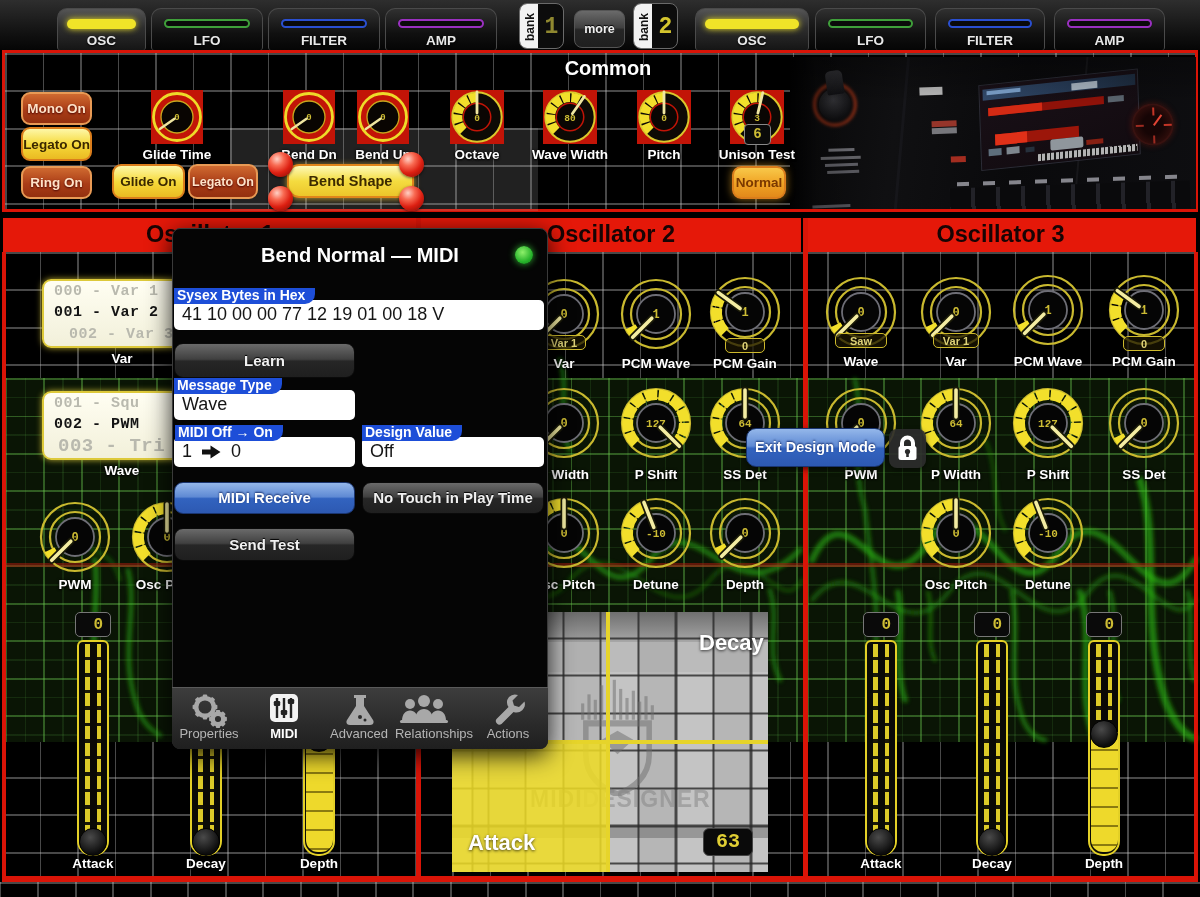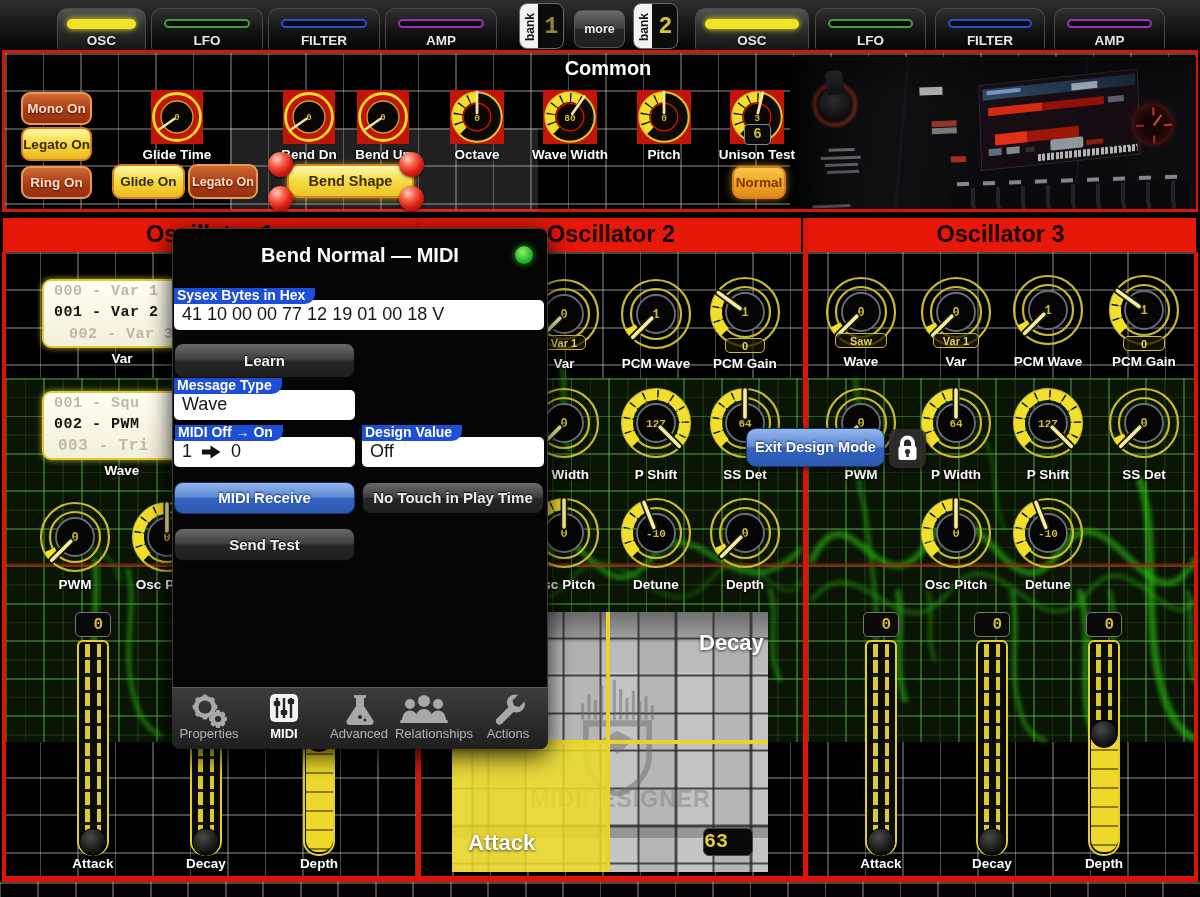--- a/index.html
+++ b/index.html
@@ -231,21 +231,21 @@
 <div class="abs" style="left:803px;top:218px;width:4.5px;height:664px;background:#da1407"></div>
 <div style="position:absolute;left:42px;top:279px;width:160px;height:69px;background:linear-gradient(180deg,#fffef2,#f2f0da);border:2.5px solid #ddc93a;border-radius:9px;box-shadow:0 0 6px rgba(230,210,60,.8);overflow:hidden;box-sizing:border-box">
     <div style="height:21.3px;font-family:'Liberation Mono',monospace;font-size:15px;font-weight:bold;color:#b9b9ae;line-height:21.3px;padding-left:10px;letter-spacing:0.5px">000 - Var 1</div>
     <div style="height:21.3px;font-family:'Liberation Mono',monospace;font-size:15px;font-weight:bold;color:#141414;line-height:21.3px;padding-left:10px;letter-spacing:0.5px">001 - Var 2</div>
     <div style="height:21.3px;font-family:Liberation Mono, monospace;font-size:15px;font-weight:bold;color:#b9b9ae;line-height:21.3px;padding-left:25px;letter-spacing:0.5px">002 - Var 3</div>
   </div>
 <div style="position:absolute;left:82px;top:351px;width:80px;text-align:center;font-weight:bold;font-size:13.5px;color:#fff;text-shadow:0 1px 2px #000,0 0 3px #000">Var</div>
 <div style="position:absolute;left:42px;top:391px;width:160px;height:69px;background:linear-gradient(180deg,#fffef2,#f2f0da);border:2.5px solid #ddc93a;border-radius:9px;box-shadow:0 0 6px rgba(230,210,60,.8);overflow:hidden;box-sizing:border-box">
     <div style="height:21.3px;font-family:'Liberation Mono',monospace;font-size:15px;font-weight:bold;color:#b9b9ae;line-height:21.3px;padding-left:10px;letter-spacing:0.5px">001 - Squ</div>
     <div style="height:21.3px;font-family:'Liberation Mono',monospace;font-size:15px;font-weight:bold;color:#141414;line-height:21.3px;padding-left:10px;letter-spacing:0.5px">002 - PWM</div>
-    <div style="height:21.3px;font-family:'Liberation Mono',monospace;font-size:16px;font-weight:bold;color:#b9b9ae;line-height:21.3px;padding-left:14px;letter-spacing:0.5px">003 - Tri</div>
+    <div style="height:21.3px;font-family:'Liberation Mono',monospace;font-size:19px;font-weight:bold;color:#b9b9ae;line-height:21.3px;padding-left:14px;letter-spacing:0.5px">003 - Tri</div>
   </div>
 <div style="position:absolute;left:82px;top:463px;width:80px;text-align:center;font-weight:bold;font-size:13.5px;color:#fff;text-shadow:0 1px 2px #000,0 0 3px #000">Wave</div>
 <svg style="position:absolute;left:33px;top:495px" width="84" height="84" viewBox="0 0 84 84">
     <circle cx="42" cy="42" r="34" fill="none" stroke="#c9b92f" stroke-width="2.2"></circle>
     <circle cx="42" cy="42" r="25" fill="none" stroke="#c9b92f" stroke-width="2.2"></circle>
     <path d="M 21.8 62.2 A 28.5 28.5 0 0 1 16.6 54.9" fill="none" stroke="#f2df2b" stroke-width="11"></path>
     <circle cx="42" cy="42" r="19" fill="#050505" stroke="#6e6e76" stroke-width="1.8"></circle>
     <text x="42" y="46" font-family="Liberation Mono, monospace" font-weight="bold" font-size="12" fill="#cdbc34" text-anchor="middle">0</text>
     <line x1="37.8" y1="46.2" x2="18.7" y2="65.3" stroke="#1a1a08" stroke-width="7" stroke-linecap="round"></line>
     <line x1="37.8" y1="46.2" x2="18.7" y2="65.3" stroke="#f4eda2" stroke-width="3.6" stroke-linecap="round"></line>
@@ -396,21 +396,21 @@
  <path d="M20 50 L100 50 L100 85 C100 108 80 122 60 128 C40 122 20 108 20 85 Z" fill="none" stroke="#6e6e6e" stroke-width="7"></path>
  <path d="M40 68 L60 58 L80 68 L60 84 Z" fill="#6e6e6e"></path>
 </svg>
 <div style="position:absolute;left:78px;top:174px;width:180px;font-weight:bold;font-size:23px;letter-spacing:1px;color:rgba(90,90,90,0.55)">MIDI<span style="color:rgba(130,130,130,0.5)">DESIGNER</span></div>
 <div style="position:absolute;left:0px;top:130px;width:156px;height:130px;background:rgba(240,221,36,0.85)"></div>
 <div style="position:absolute;left:154px;top:0;width:4px;height:260px;background:#e6d42a"></div>
 <div style="position:absolute;left:0;top:128px;width:316px;height:4px;background:#e6d42a"></div>
 <div style="position:absolute;left:240px;top:60%;"></div>
 <div style="position:absolute;left:247px;top:18px;font-weight:bold;font-size:22px;color:#fff;text-shadow:0 1px 3px rgba(0,0,0,.7)">Decay</div>
 <div style="position:absolute;left:16px;top:218px;font-weight:bold;font-size:22px;color:#fff;text-shadow:0 1px 3px rgba(0,0,0,.7)">Attack</div>
-<div style="position:absolute;left:251px;top:216px;width:50px;height:28px;background:#0a0a0a;border:1px solid #444;border-radius:6px;color:#e0ce34;font-family:'Liberation Mono',monospace;font-weight:bold;font-size:20px;line-height:26px;">63</div>
+<div style="position:absolute;left:251px;top:216px;width:50px;height:28px;background:#0a0a0a;border:1px solid #444;border-radius:6px;color:#e0ce34;font-family:'Liberation Mono',monospace;font-weight:bold;font-size:20px;line-height:26px;text-align:center">63</div>
 </div>
 <svg style="position:absolute;left:819px;top:270px" width="84" height="84" viewBox="0 0 84 84">
     <circle cx="42" cy="42" r="34" fill="none" stroke="#c9b92f" stroke-width="2.2"></circle>
     <circle cx="42" cy="42" r="25" fill="none" stroke="#c9b92f" stroke-width="2.2"></circle>
     <path d="M 21.8 62.2 A 28.5 28.5 0 0 1 16.6 54.9" fill="none" stroke="#f2df2b" stroke-width="11"></path>
     <circle cx="42" cy="42" r="19" fill="#050505" stroke="#6e6e76" stroke-width="1.8"></circle>
     <text x="42" y="46" font-family="Liberation Mono, monospace" font-weight="bold" font-size="12" fill="#cdbc34" text-anchor="middle">0</text>
     <line x1="37.8" y1="46.2" x2="18.7" y2="65.3" stroke="#1a1a08" stroke-width="7" stroke-linecap="round"></line>
     <line x1="37.8" y1="46.2" x2="18.7" y2="65.3" stroke="#f4eda2" stroke-width="3.6" stroke-linecap="round"></line>
   </svg>

